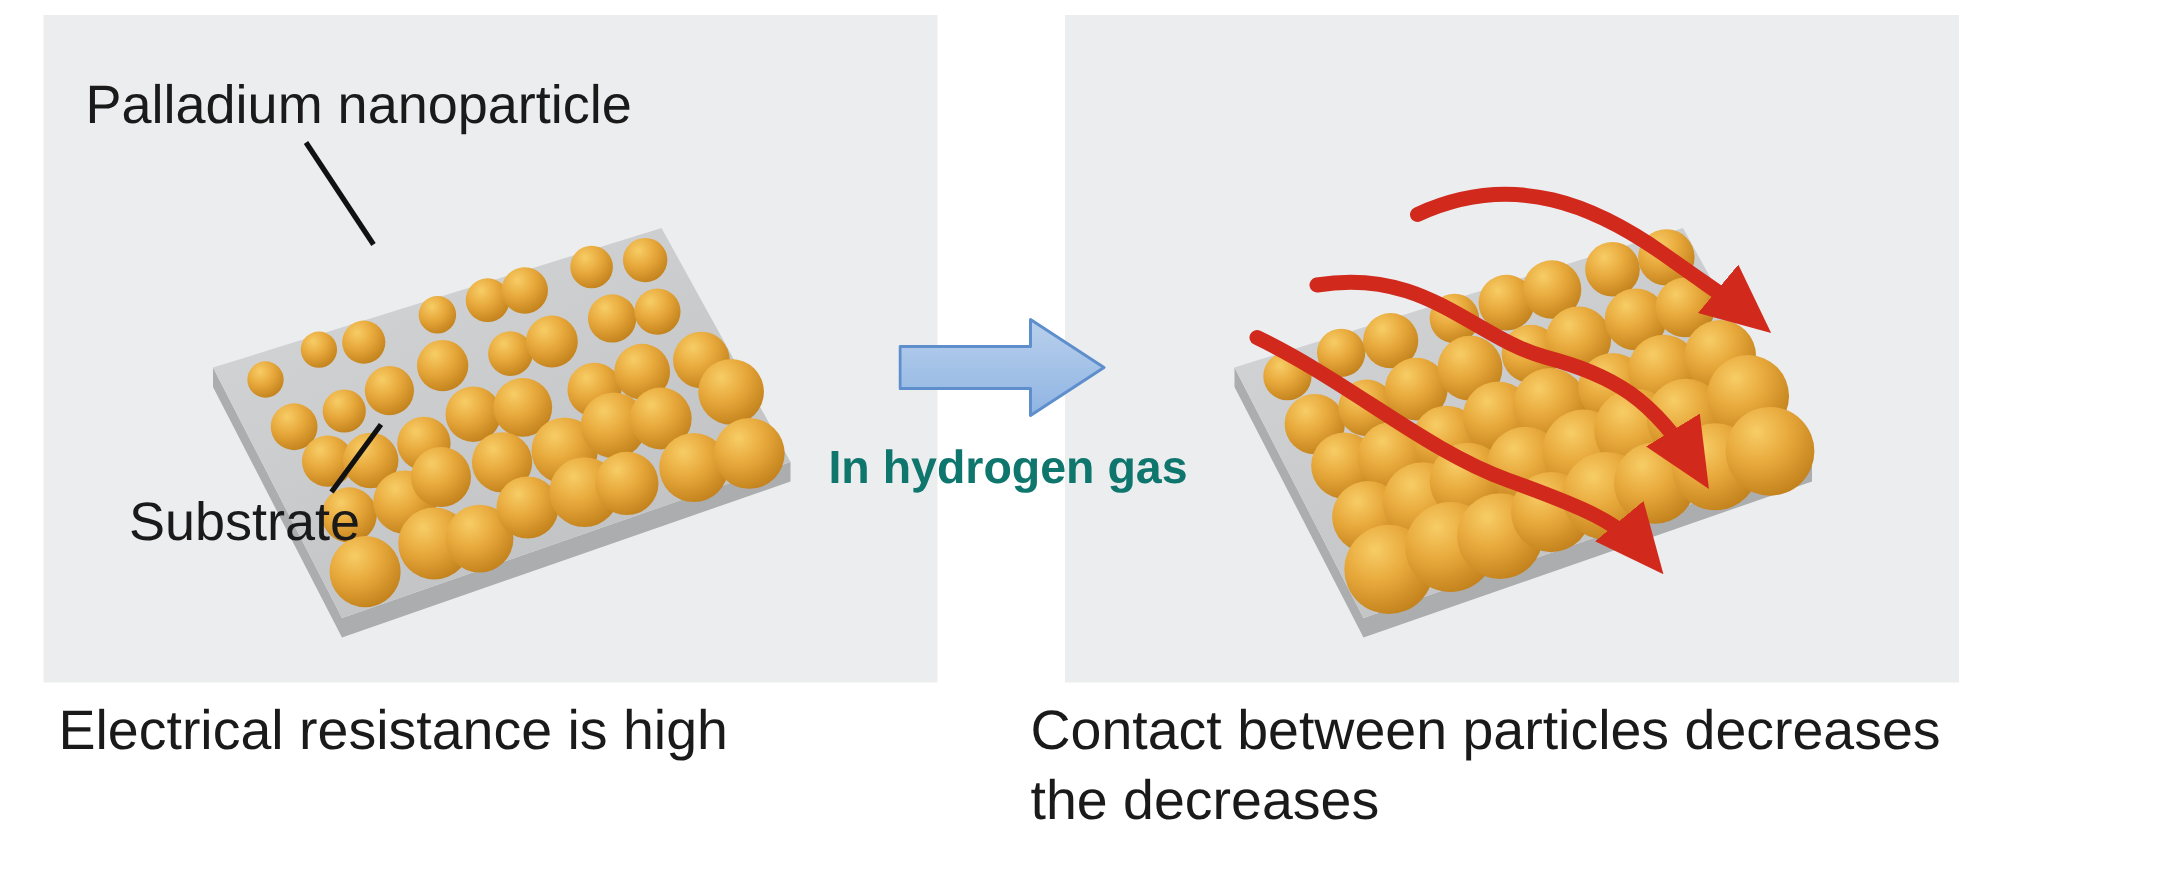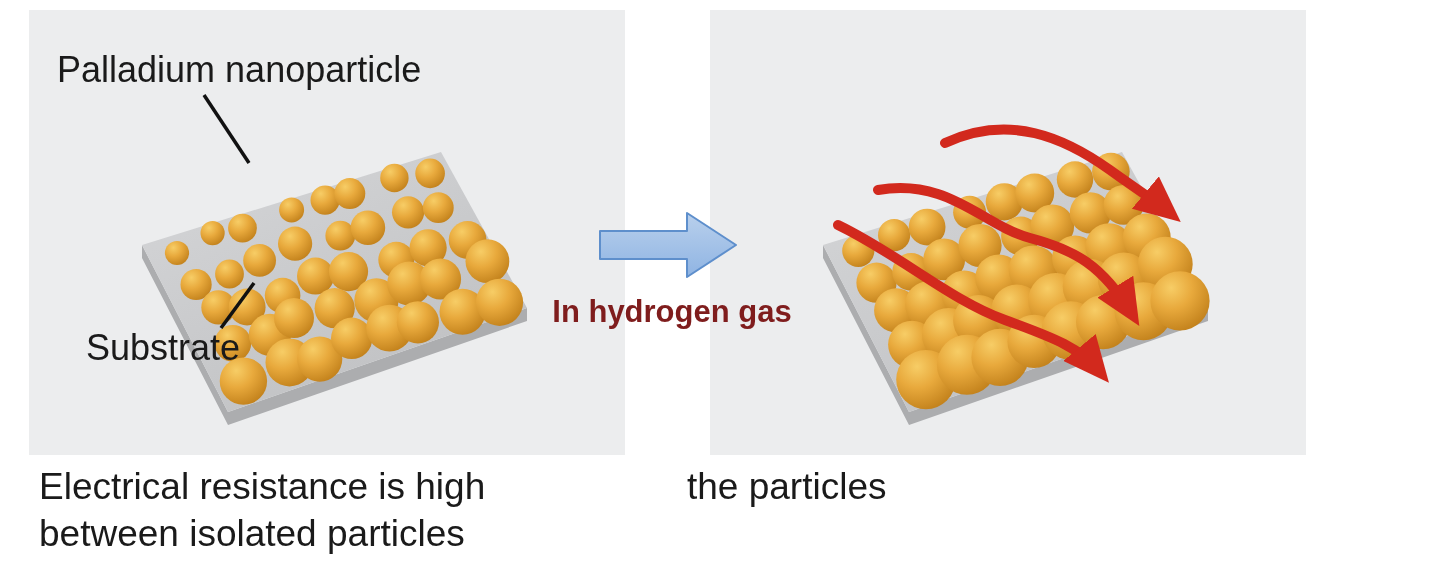--- a/index.html
+++ b/index.html
@@ -21,21 +21,21 @@
   .figure{position:relative;width:1440px;height:581px;background:#ffffff;overflow:hidden;}
   .panel{position:absolute;top:10px;width:596px;height:445px;background:var(--panel-bg);}
   .panel-left{left:29px;}
   .panel-right{left:710px;}
   .panel svg{position:absolute;left:0;top:0;}
   .annot{position:absolute;font-size:36px;line-height:1.1;color:var(--text-color);white-space:nowrap;}
   .annot-particle{left:28px;top:40px;}
   .annot-substrate{left:57px;top:318px;}
   .transition-arrow{position:absolute;left:599px;top:210px;width:140px;height:70px;z-index:5;}
   .transition-label{position:absolute;left:487px;top:294px;width:370px;text-align:center;
-    font-size:31px;font-weight:700;color:#7f1d1d;z-index:6;white-space:nowrap;}
+    font-size:31px;font-weight:700;color:#0f766e;z-index:6;white-space:nowrap;}
   .caption{position:absolute;top:464px;font-size:37px;line-height:1.26;color:var(--text-color);margin-left:12px;}
   .caption-left{left:27px;width:620px;}
   .caption-right{left:675px;width:745px;}
 </style>
 </head>
 <body>
 
 <div class="figure">
 
   <div class="panel panel-left">
@@ -170,19 +170,19 @@
         <stop offset="0%" style="stop-color:var(--arrow-blue-light,#B9D0EC)"></stop>
         <stop offset="100%" style="stop-color:var(--arrow-blue-fill,#8FB4E3)"></stop>
       </linearGradient>
     </defs>
     <polygon points="1,21 88,21 88,3 137,35 88,67 88,49 1,49" fill="url(#bgrad)" style="stroke:var(--arrow-blue-edge,#5E8FCC)" stroke-width="2" stroke-linejoin="round"></polygon>
   </svg>
   <div class="transition-label">In hydrogen gas</div>
 
   <div class="caption caption-left">
     <div>Electrical resistance is high</div>
-    <div>between isolated particles</div>
   </div>
   <div class="caption caption-right">
-    <div>the particles</div>
+    <div>Contact between particles decreases</div>
+    <div>the decreases</div>
   </div>
 
 </div>
 
 </body></html>

